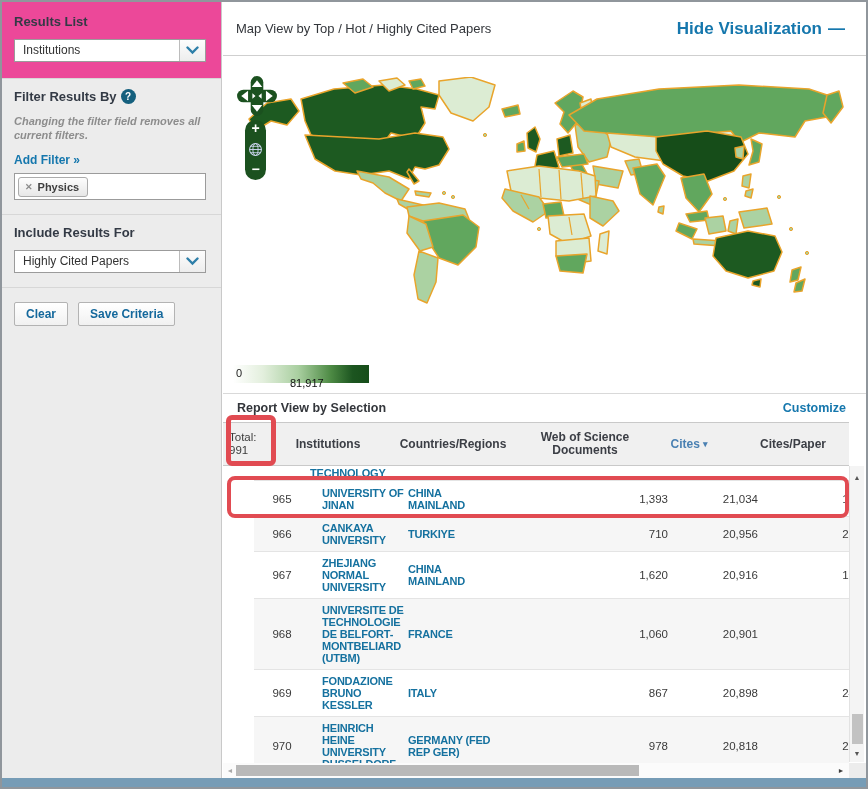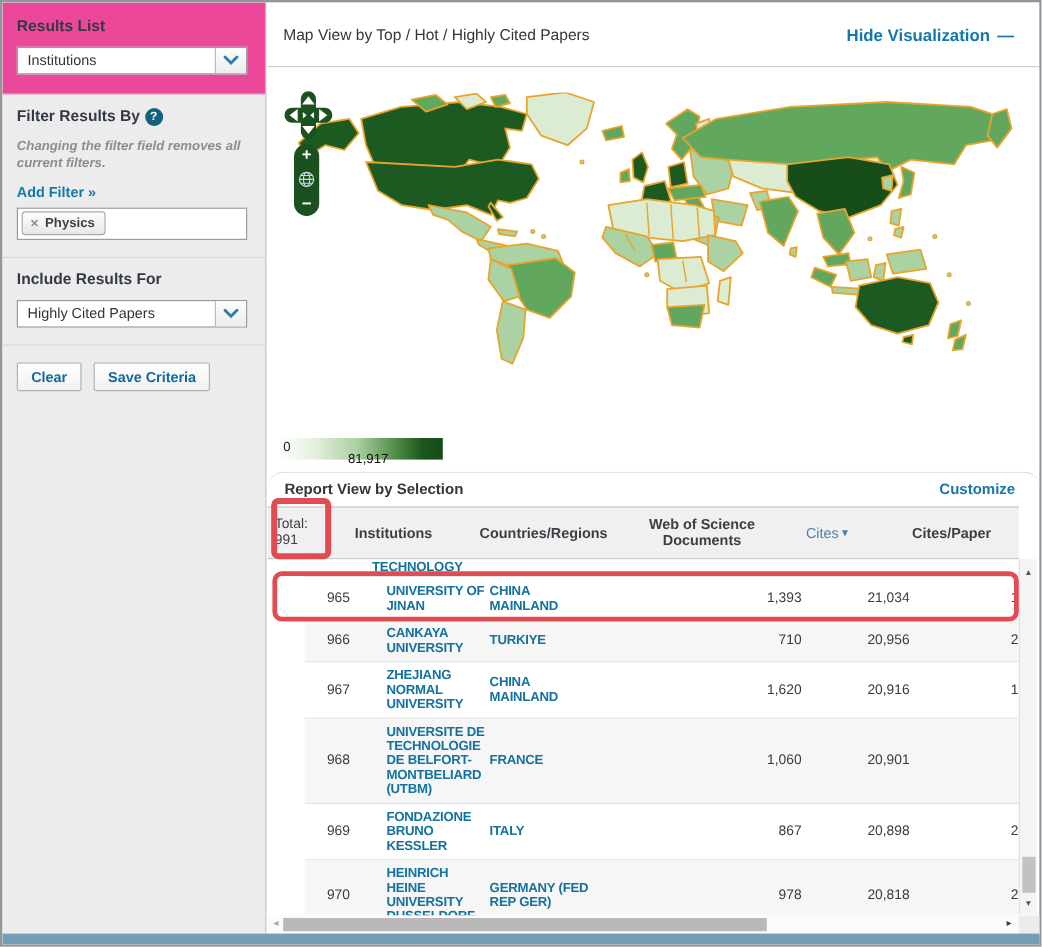--- a/index.html
+++ b/index.html
@@ -40,51 +40,51 @@
   .btn { height:24px; padding:0 11px; background:linear-gradient(#ffffff,#f1f1f1);
          border:1px solid #b3b3b3; border-radius:2px; color:#14689c; font-weight:bold;
          font-size:12px; cursor:pointer; font-family:inherit; }
 
   
   .main { position:absolute; left:221px; top:0; width:644px; height:776px; background:#fff; }
   .map-header { position:absolute; left:0; top:0; width:100%; height:54px;
                 border-bottom:1px solid #cfcfcf; display:flex; align-items:center;
                 justify-content:space-between; padding:0 22px 0 13px; }
   .map-title { font-size:13px; font-weight:normal; color:#33363b; }
-  .hide-link { font-size:14px; }
+  .hide-link { font-size:17px; }
   .hide-dash { font-weight:bold; margin-left:6px; }
 
   .map-area { position:absolute; left:0; top:55px; width:100%; height:336px; background:#fff; }
   .world-map { position:absolute; left:16px; top:20px; }
   .pan-ctl { position:absolute; left:13px; top:18px; width:42px; height:42px; cursor:pointer; }
   .zoom-ctl { position:absolute; left:22px; top:63px; width:21px; height:60px;
               background:#1b511f; border-radius:11px; display:flex; flex-direction:column;
               align-items:center; justify-content:space-between; padding:2px 0 4px 0;
               cursor:pointer; }
   .zoom-ctl .zi, .zoom-ctl .zo { color:#fff; font-size:14px; font-weight:bold; line-height:13px; }
 
   .legend { position:absolute; left:10px; top:308px; width:136px; height:18px;
             background:linear-gradient(90deg,#ffffff 0%,#e3efdd 22%,#a9cfa0 48%,#4d8a44 72%,#1c5520 88%,#164d19 100%); }
   .legend-min { position:absolute; left:3px; top:2px; font-size:11px; color:#222; }
   .legend-max { position:absolute; left:57px; top:12px; font-size:11px; color:#111; }
 
   .report-bar { position:absolute; left:0; top:391px; width:100%; height:29px;
                 border-top:1px solid #d9d9d9; display:flex; align-items:center;
-                justify-content:space-between; padding:0 21px 0 14px;border-radius:14px; }
+                justify-content:space-between; padding:0 21px 0 14px; }
   .report-title { font-size:12.5px; font-weight:bold; color:#33363b; }
   .customize { font-size:12.5px; }
 
   .grid { display:grid; grid-template-columns:56px 98px 152px 112px 96px 112px; }
   .thead { position:absolute; left:0; top:420px; width:626px; height:44px;
            background:#f0f0f0; border-top:1px solid #c9c9c9; border-bottom:1px solid #c9c9c9; }
   .th { display:flex; align-items:center; justify-content:center; text-align:center;
         font-size:12px; font-weight:bold; color:#3b3e45; white-space:pre-line; line-height:13px; }
   .th.total { justify-content:flex-start; text-align:left; padding-left:6px;
               font-weight:normal; font-size:11.5px; color:#3c3c3c; }
-  .th.cites a { font-weight:normal; color:#4a80b2; text-decoration:none; }
+  .th.cites a { font-weight:bold; color:#4a80b2; text-decoration:none; }
   .sort-arrow { font-size:9px; color:#4a80b2; margin-left:3px; }
 
   .tbody { position:absolute; left:0; top:464px; width:626px; height:297px; overflow:hidden;padding-left:31px; }
   .tr { border-bottom:1px solid #e4e4e4; background:#fff; }
   .tr.alt { background:#f6f6f6; }
   .td { display:flex; align-items:center; font-size:11.5px; color:#3a3a3a; padding:5px 0; }
   .td.rank { justify-content:center; }
   .td.inst { padding-left:12px; }
   .td.inst a { color:#15719f; font-weight:bold; font-size:11px; line-height:12px;
                text-decoration:none; white-space:pre-line; letter-spacing:-0.2px; }

